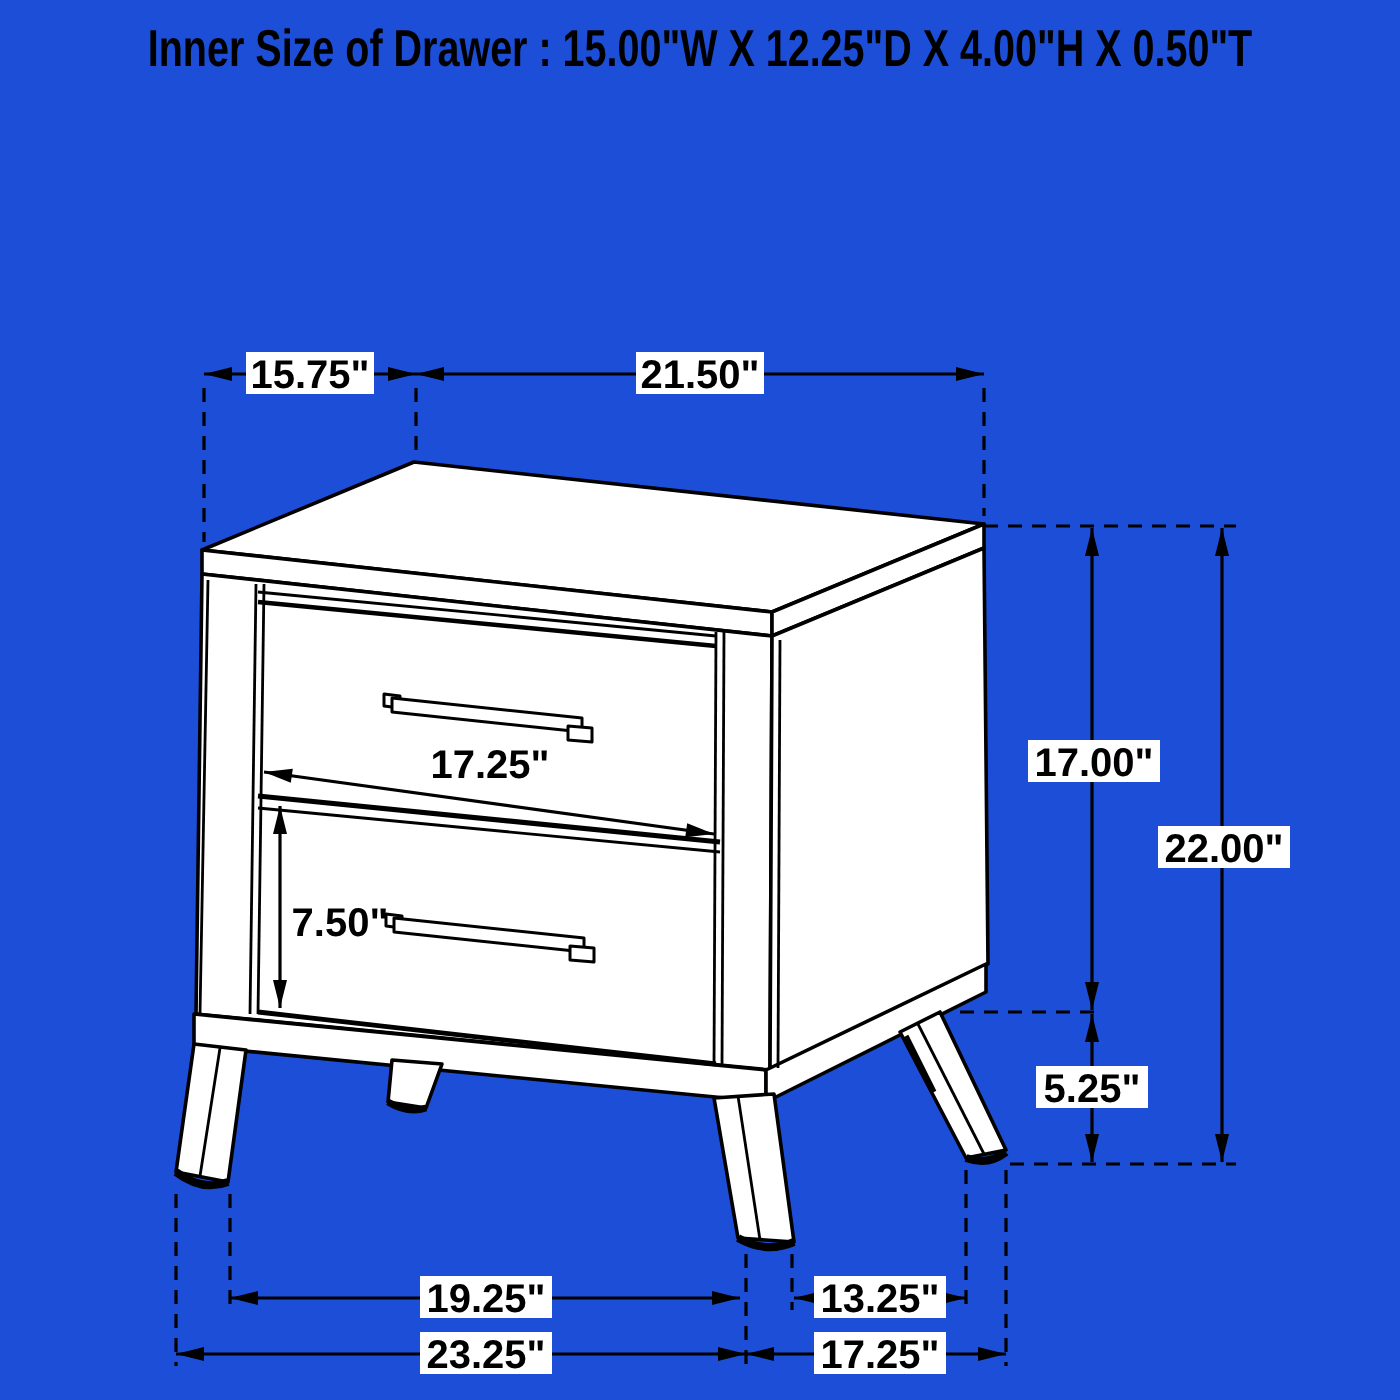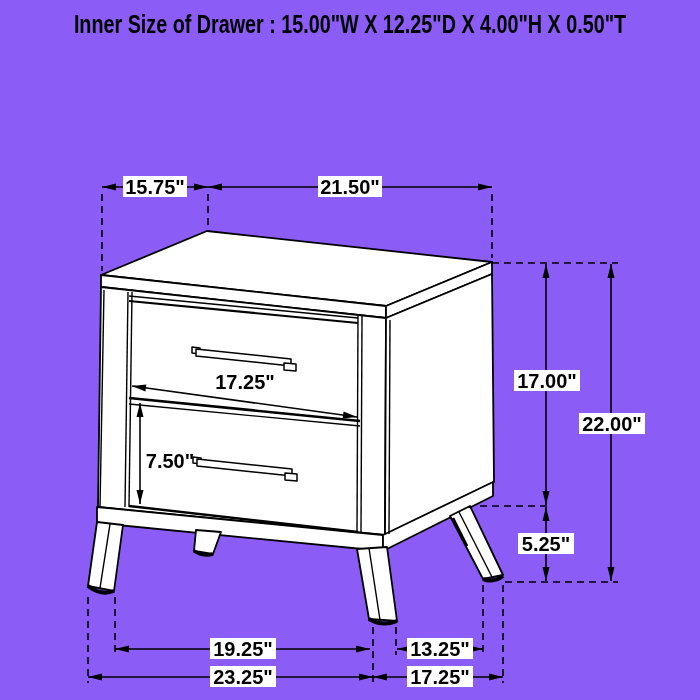--- a/index.html
+++ b/index.html
@@ -1,16 +1,16 @@
 <!DOCTYPE html>
 <html><head>
 <meta charset="utf-8">
 <style>
   html,body{margin:0;padding:0;background:#fff;}
-  #canvas{position:relative;width:700px;height:700px;background:#8b5cf6;overflow:hidden;
+  #canvas{position:relative;width:700px;height:700px;background:#1d4ed8;overflow:hidden;
           font-family:"Liberation Sans",sans-serif;}
   svg{display:block;}
   svg text{font-family:"Liberation Sans",sans-serif;font-weight:bold;fill:#000;}
   .dimtxt{font-size:20px;}
   .titletxt{font-size:26px;}
 </style>
 </head>
 <body>
 
 <div id="canvas">

